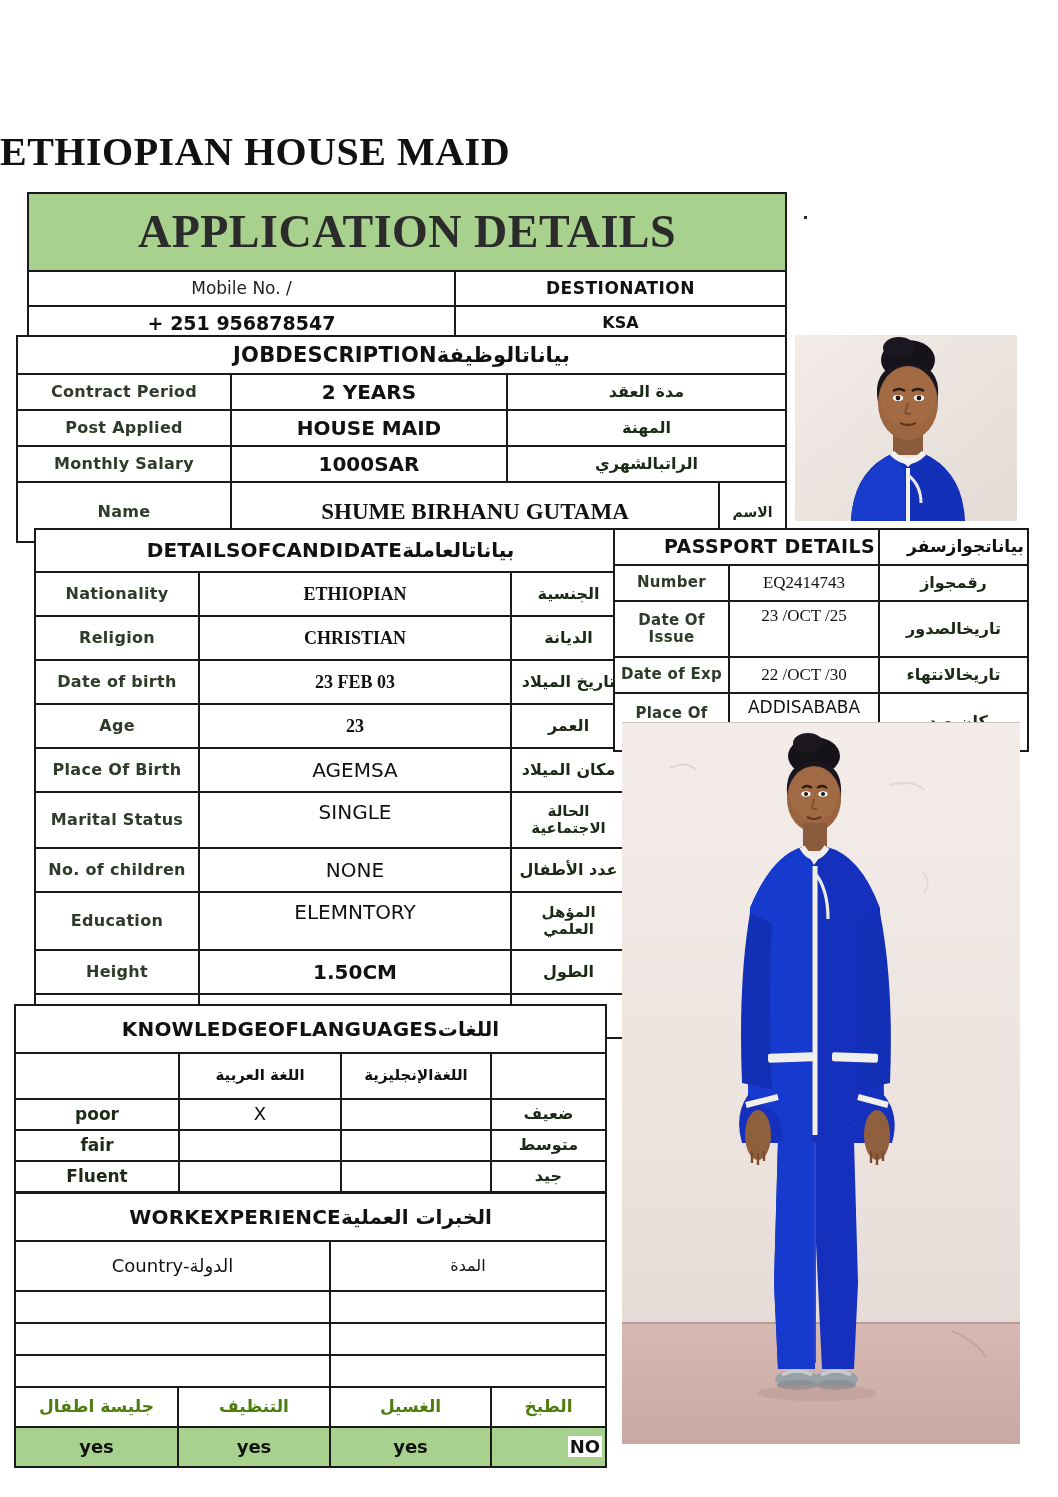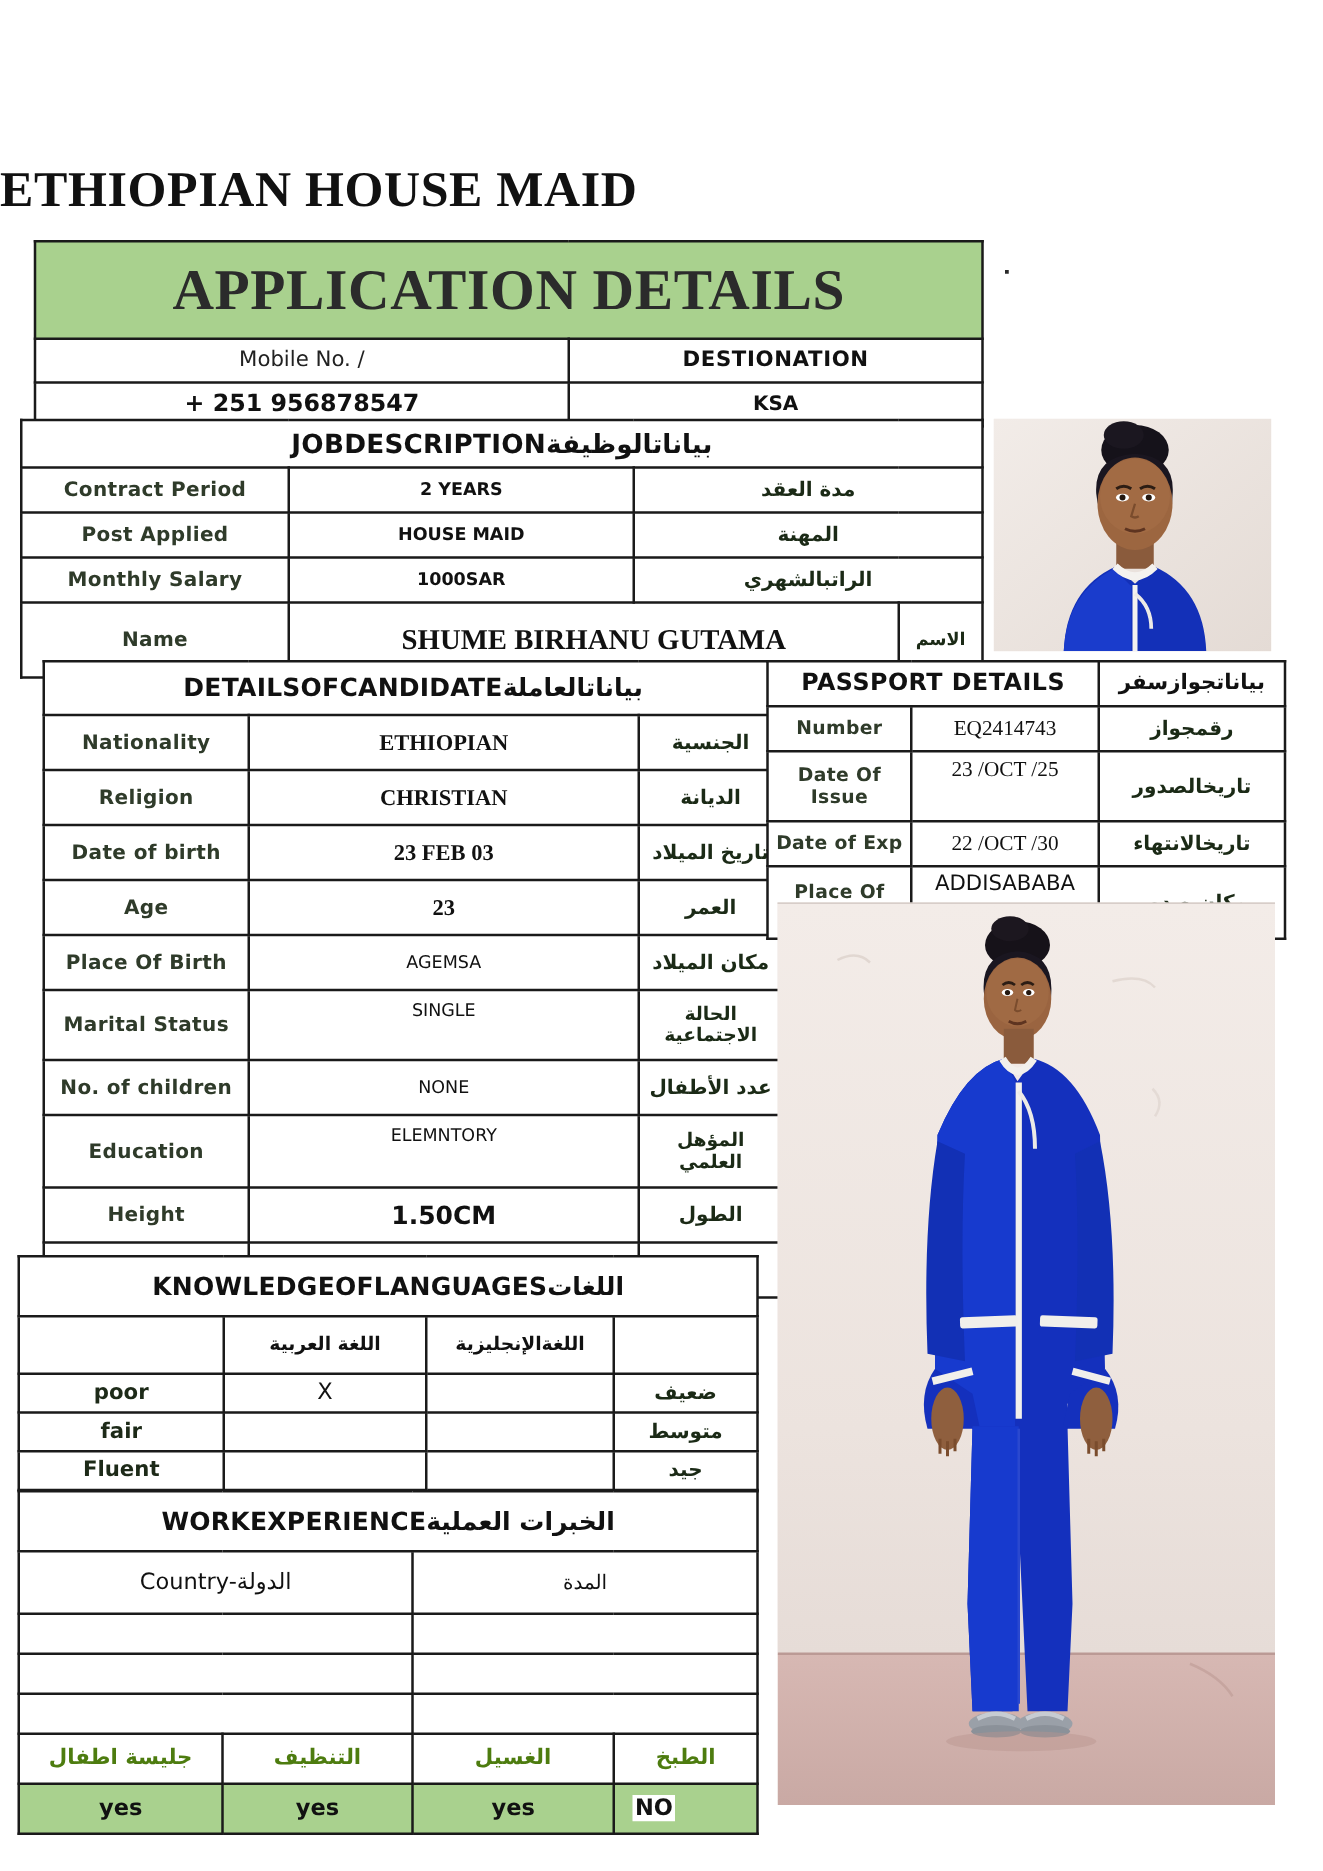--- a/index.html
+++ b/index.html
@@ -47,21 +47,21 @@
     letter-spacing: 0.3px;
   }
   td.val {
     font-family: "Liberation Serif", serif;
     font-size: 18px;
     font-weight: bold;
     color: #111111;
   }
   td.val-sans {
     font-family: "DejaVu Sans", sans-serif;
-    font-size: 14px;
+    font-size: 20px;
     font-weight: 500;
     color: #111111;
   }
   td.ar {
     font-family: "DejaVu Sans", sans-serif;
     font-size: 16px;
     font-weight: bold;
     color: #1b2a16;
     direction: rtl;
   }
@@ -145,20 +145,21 @@
   #cand-table { left: 14px; top: 528px; width: 591px; margin-left: 20px; }
   #cand-table td { height: 38px; }
   #cand-table td.sec-head { height: 37px; font-size: 20px; }
 
   
   #pass-table { left: 613px; top: 528px; width: 414px; }
   #pass-table td.sec-head {
     height: 30px;
     font-size: 19px;
     letter-spacing: 0.4px;
+    text-align: right;
   }
   #pass-table td.lbl { font-size: 15px; }
   #pass-table td.val { font-size: 17px; font-weight: normal; }
   #pass-table td.val-sans { font-size: 17px; }
   #pass-table td.ar { font-size: 16px; }
 
   
   #lang-table { left: 14px; top: 1004px; width: 591px; }
   #lang-table td.sec-head { height: 42px; font-size: 20px; }
   #lang-table td.lang-hd {
@@ -475,21 +476,21 @@
       <tr>
         <td class="skill-hd">جليسة اطفال</td>
         <td class="skill-hd">التنظيف</td>
         <td class="skill-hd">الغسيل</td>
         <td class="skill-hd">الطبخ</td>
       </tr>
       <tr>
         <td class="skill-val">yes</td>
         <td class="skill-val">yes</td>
         <td class="skill-val">yes</td>
-        <td class="skill-val" style="text-align:left;padding-left:14px"><span class="hl">NO</span></td>
+        <td class="skill-val" style="text-align:right;padding-left:14px"><span class="hl">NO</span></td>
       </tr>
     </tbody>
   </table>
 
   <div class="photo" id="passport-photo">
     <svg width="222" height="186" viewBox="0 0 222 186" xmlns="http://www.w3.org/2000/svg">
       <defs>
         <linearGradient id="bgp" x1="0" y1="0" x2="1" y2="1">
           <stop offset="0%" stop-color="#f2ece8"></stop>
           <stop offset="100%" stop-color="#e4dbd5"></stop>

